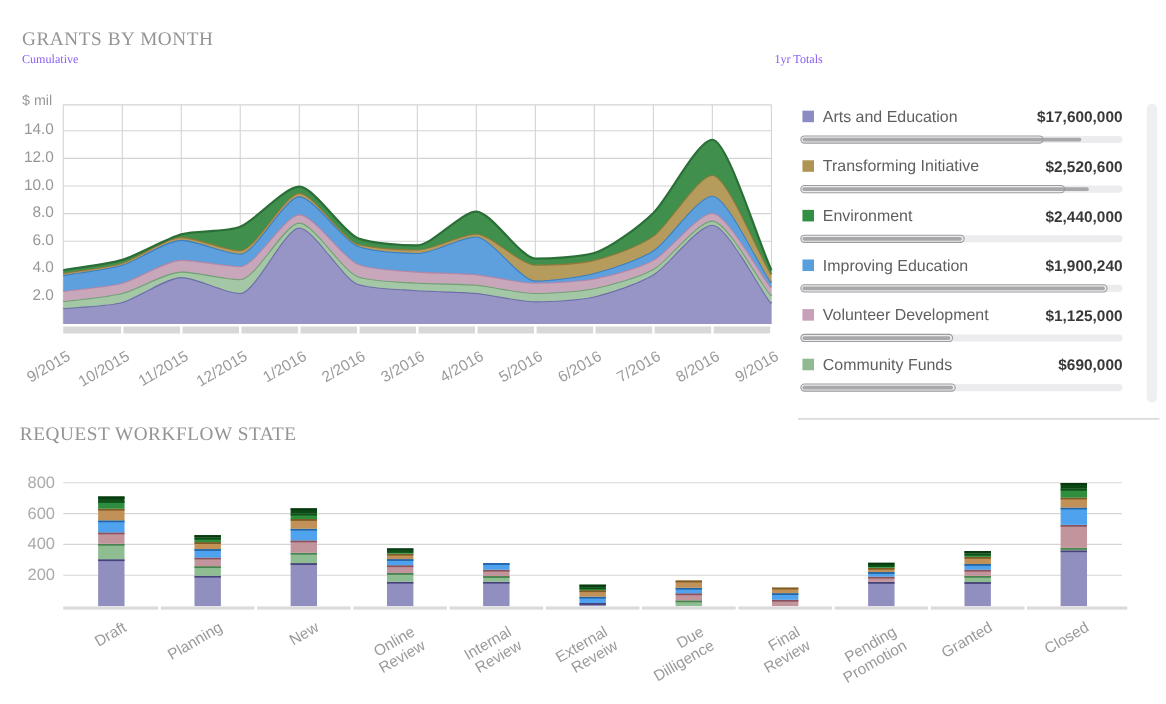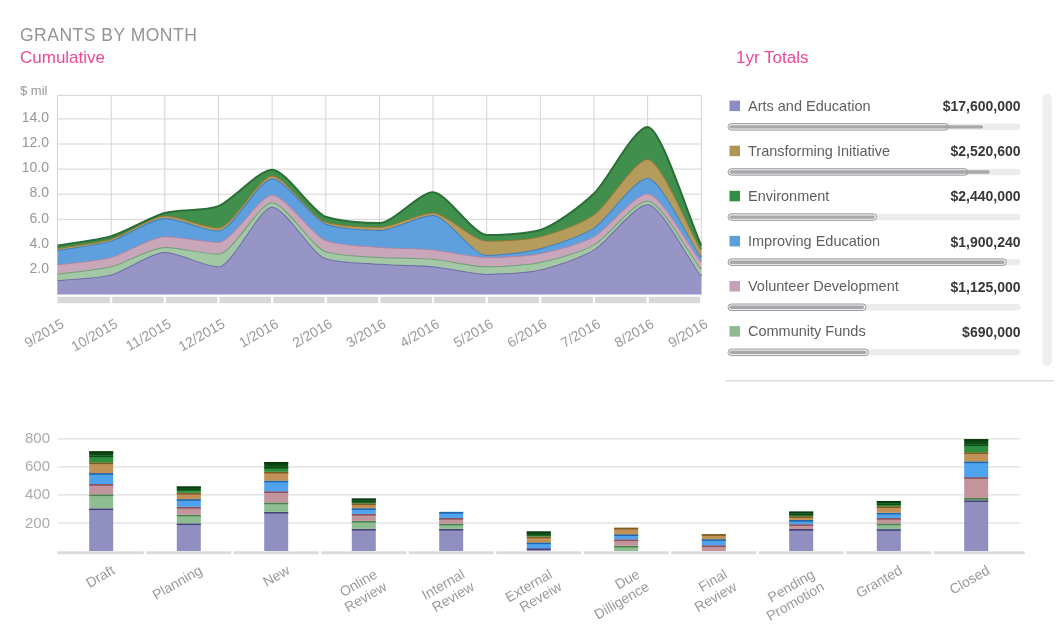--- a/index.html
+++ b/index.html
@@ -1,26 +1,27 @@
 <!DOCTYPE html>
 <html><head>
 <meta charset="utf-8">
 <style>
 * { margin:0; padding:0; box-sizing:border-box; }
 html,body { width:1060px; height:640px; background:#ffffff; font-family:"Liberation Sans", sans-serif; overflow:hidden; }
 .wrap { position:relative; width:1060px; height:640px; }
-.h1 { position:absolute; color:#949494; font-size:17.5px; letter-spacing:0.5px; }
-.h2 { position:absolute; color:#ec4899; font-size:17px; }
+.h1 { position:absolute; color:#949494; font-size:17.5px; letter-spacing:0.5px;font-family:Liberation Serif, serif; }
+.h2 { position:absolute; color:#8b5cf6; font-size:11px;font-family:Liberation Serif, serif; }
 </style>
 </head>
 <body>
 <div class="wrap">
 <div class="h1" style="left:20px;top:25px">GRANTS BY MONTH</div>
 <div class="h2" style="left:20px;top:48px">Cumulative</div>
-<div class="h2" style="left:736px;top:48px">1yr Totals</div>
+<div class="h2" style="left:704px;top:48px">1yr Totals</div>
+<div class="h1" style="left:18px;top:384px">REQUEST WORKFLOW STATE</div>
 <svg width="720" height="365" viewBox="0 0 720 365" style="position:absolute;left:0;top:0">
 <g stroke="#d4d4d4" stroke-width="1">
         <line x1="57.5" y1="269.5" x2="701.3" y2="269.5"></line>
         <line x1="57.5" y1="244.4" x2="701.3" y2="244.4"></line>
         <line x1="57.5" y1="219.3" x2="701.3" y2="219.3"></line>
         <line x1="57.5" y1="194.2" x2="701.3" y2="194.2"></line>
         <line x1="57.5" y1="169.1" x2="701.3" y2="169.1"></line>
         <line x1="57.5" y1="144.0" x2="701.3" y2="144.0"></line>
         <line x1="57.5" y1="118.9" x2="701.3" y2="118.9"></line>
         <line x1="57.5" y1="95.3" x2="701.3" y2="95.3"></line>

